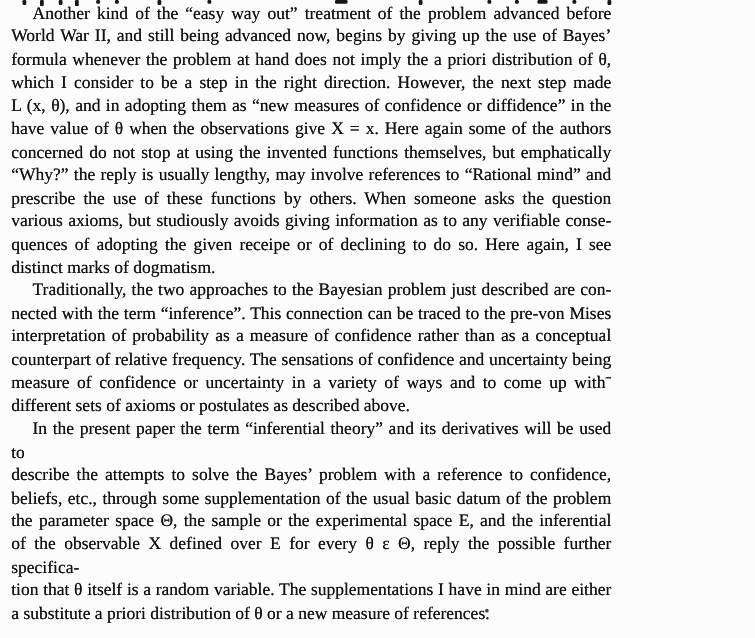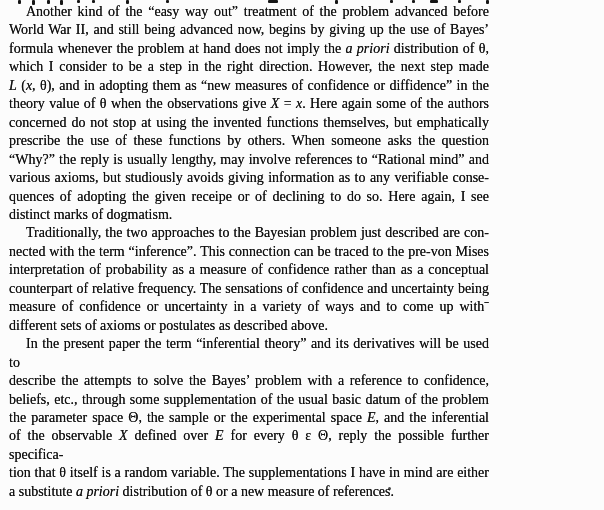--- a/index.html
+++ b/index.html
@@ -33,21 +33,20 @@
     text-align-last: justify;
     text-shadow: 0 0 0.5px rgba(0,0,0,0.8);
   }
   .line.last {
     text-align-last: left;
   }
   .line.indent {
     text-indent: 17px;
   }
   .it {
-    font-style: italic;
   }
   .artifact {
     font-style: normal;
     letter-spacing: 0;
   }
   
   .top-artifacts {
     position: absolute;
     top: 0; left: 0;
     width: 604px; height: 5px;
@@ -97,24 +96,24 @@
 
   <div class="scan-dot" style="left:388px; top:487px;"></div>
 
   <div class="textblock" id="textblock">
       <div class="para">
         <div class="line indent"><span>Another kind of the “easy way out” treatment of the problem advanced before</span></div>
         <div class="line"><span>World War II, and still being advanced now, begins by giving up the use of Bayes’</span></div>
         <div class="line"><span>formula whenever the problem at hand does not imply the </span><span class="it">a priori</span><span> distribution of θ,</span></div>
         <div class="line"><span>which I consider to be a step in the right direction. However, the next step made</span></div>
         <div class="line"><span class="it">L</span><span> (</span><span class="it">x</span><span>, θ), and in adopting them as “new measures of confidence or diffidence” in the</span></div>
-        <div class="line"><span>theory value of θ when the observations give </span><span class="it">X</span><span> = </span><span class="it">x</span><span>. Here again some of the authors</span></div>
+        <div class="line"><span>have value of θ when the observations give </span><span class="it">X</span><span> = </span><span class="it">x</span><span>. Here again some of the authors</span></div>
         <div class="line"><span>concerned do not stop at using the invented functions themselves, but emphatically</span></div>
+        <div class="line"><span>“Why?” the reply is usually lengthy, may involve references to “Rational mind” and</span></div>
         <div class="line"><span>prescribe the use of these functions by others. When someone asks the question</span></div>
-        <div class="line"><span>“Why?” the reply is usually lengthy, may involve references to “Rational mind” and</span></div>
         <div class="line"><span>various axioms, but studiously avoids giving information as to any verifiable conse-</span></div>
         <div class="line"><span>quences of adopting the given receipe or of declining to do so. Here again, I see</span></div>
         <div class="line last"><span>distinct marks of dogmatism.</span></div>
       </div>
       <div class="para">
         <div class="line indent"><span>Traditionally, the two approaches to the Bayesian problem just described are con-</span></div>
         <div class="line"><span>nected with the term “inference”. This connection can be traced to the pre-von Mises</span></div>
         <div class="line"><span>interpretation of probability as a measure of confidence rather than as a conceptual</span></div>
         <div class="line"><span>counterpart of relative frequency. The sensations of confidence and uncertainty being</span></div>
         <div class="line"><span>measure of confidence or uncertainty in a variety of ways and to come up with</span><span class="artifact">ˉ</span></div>

